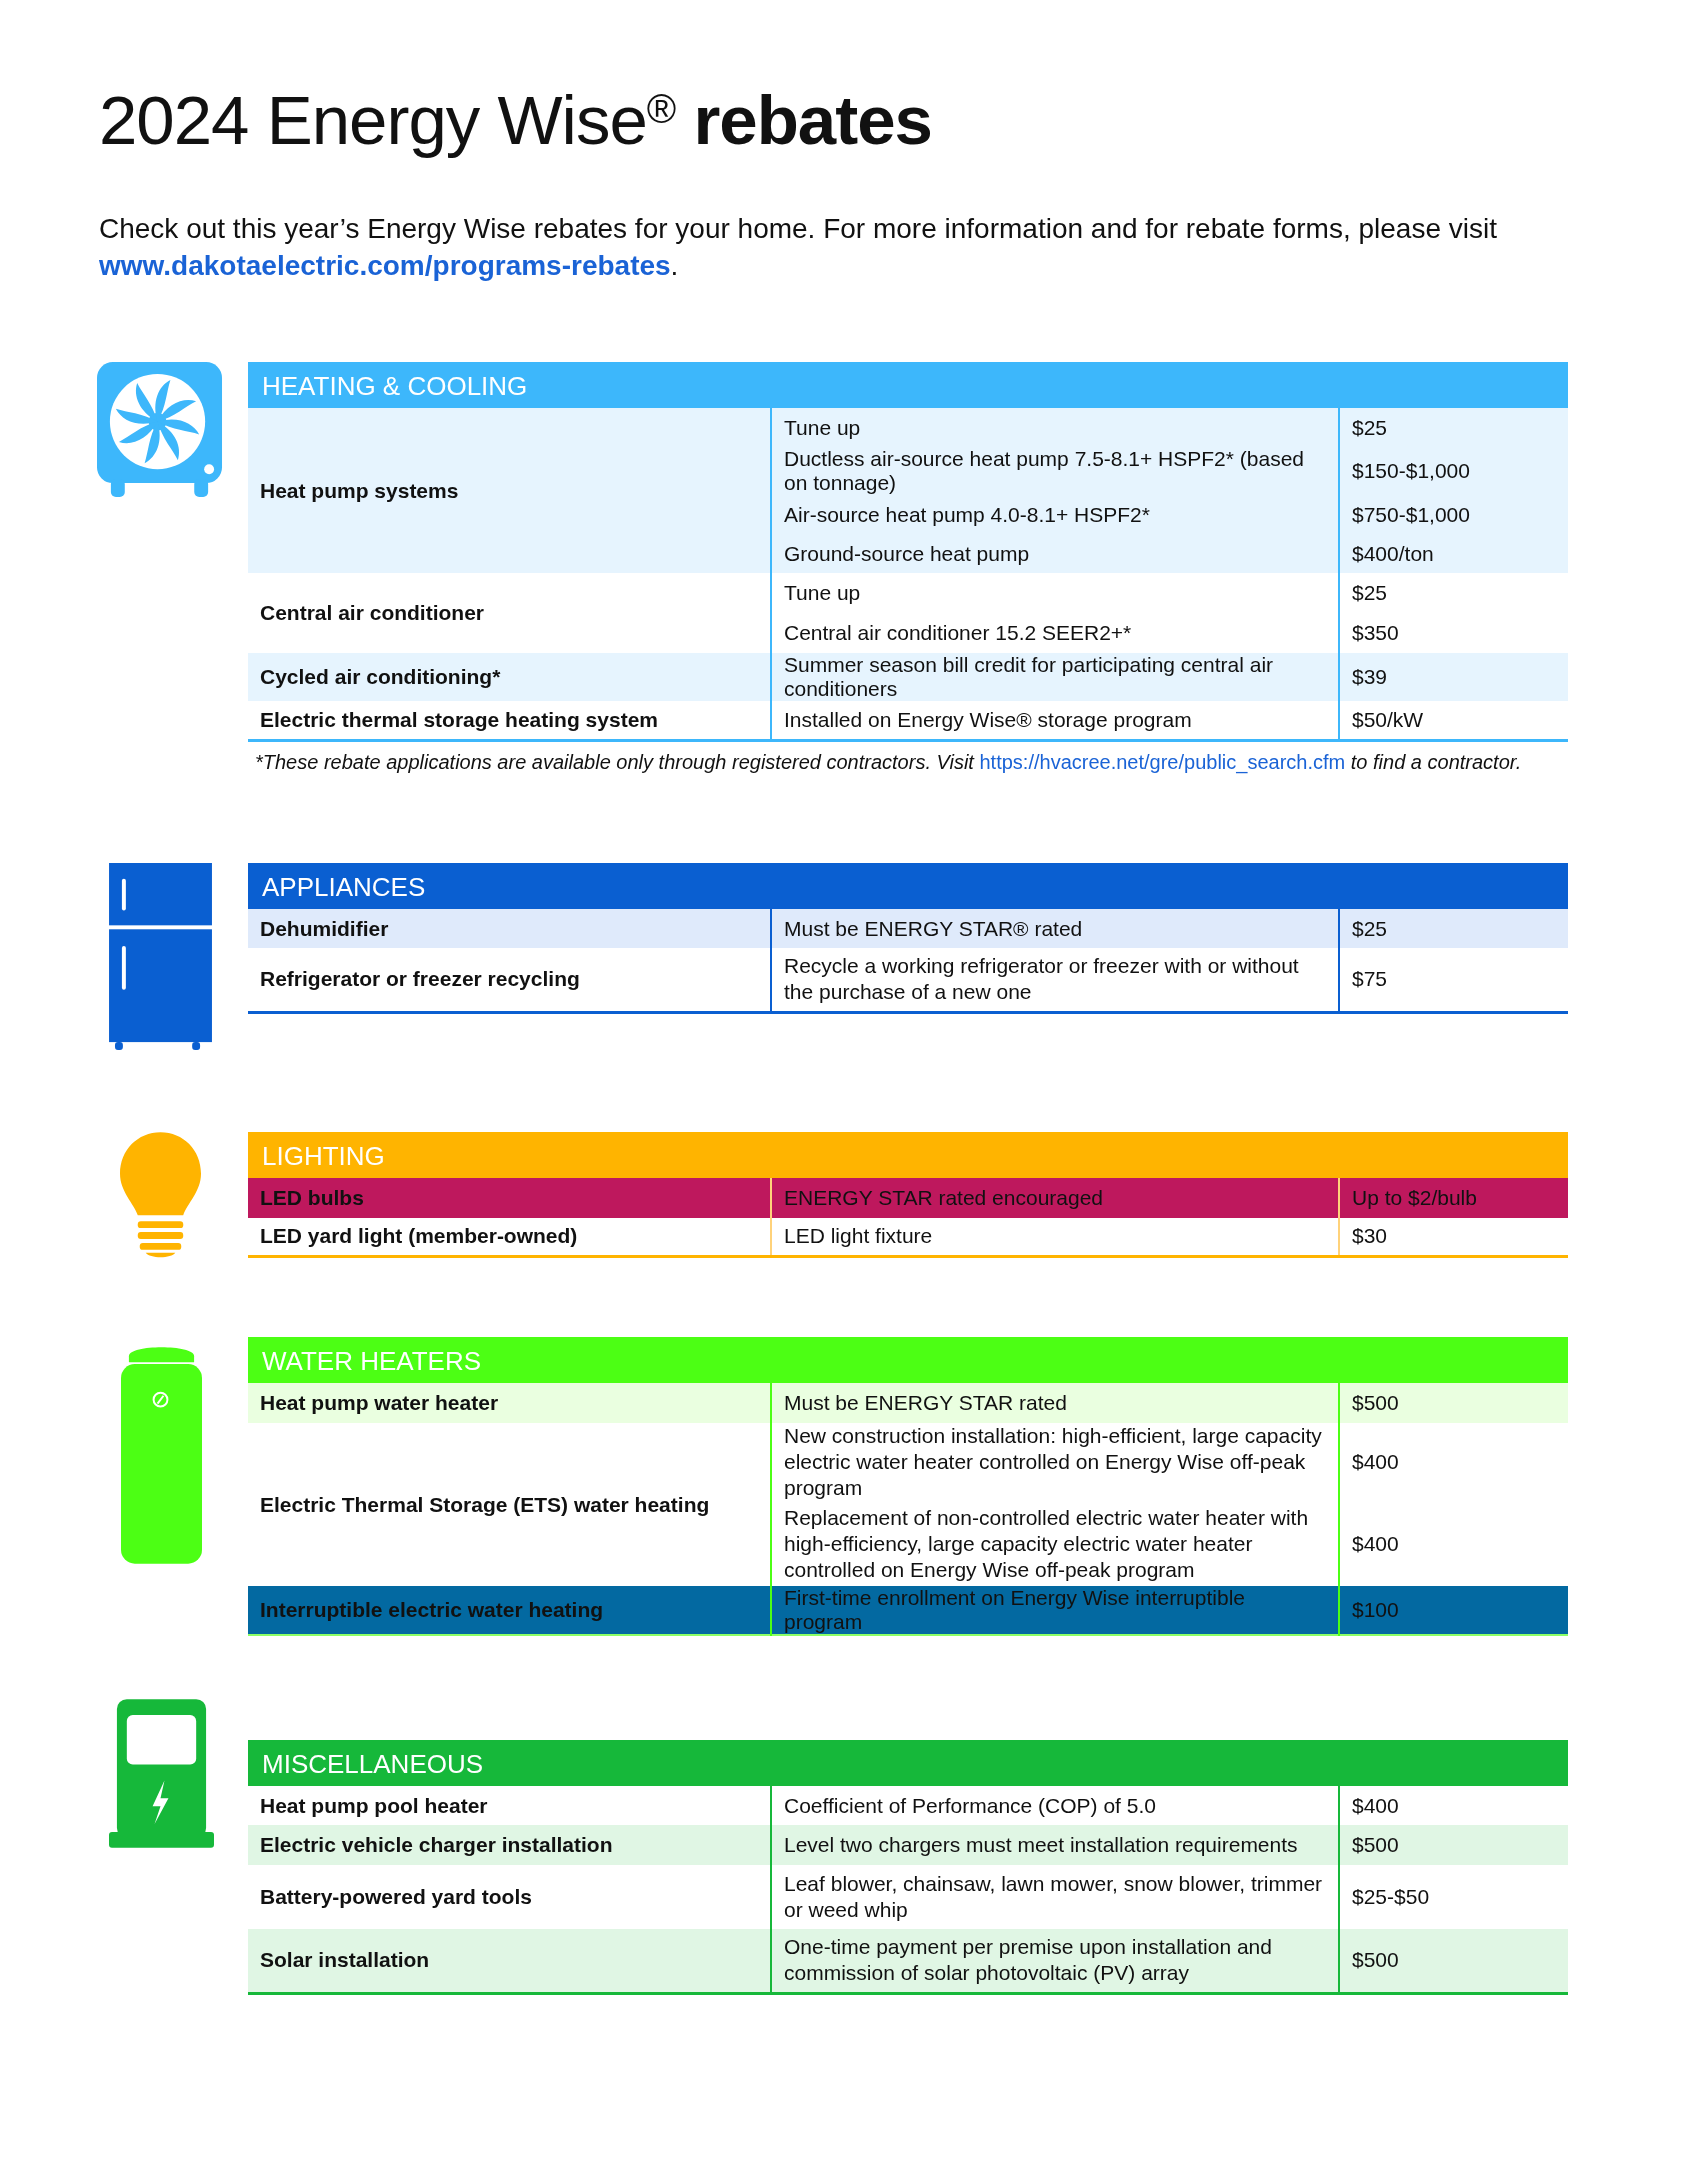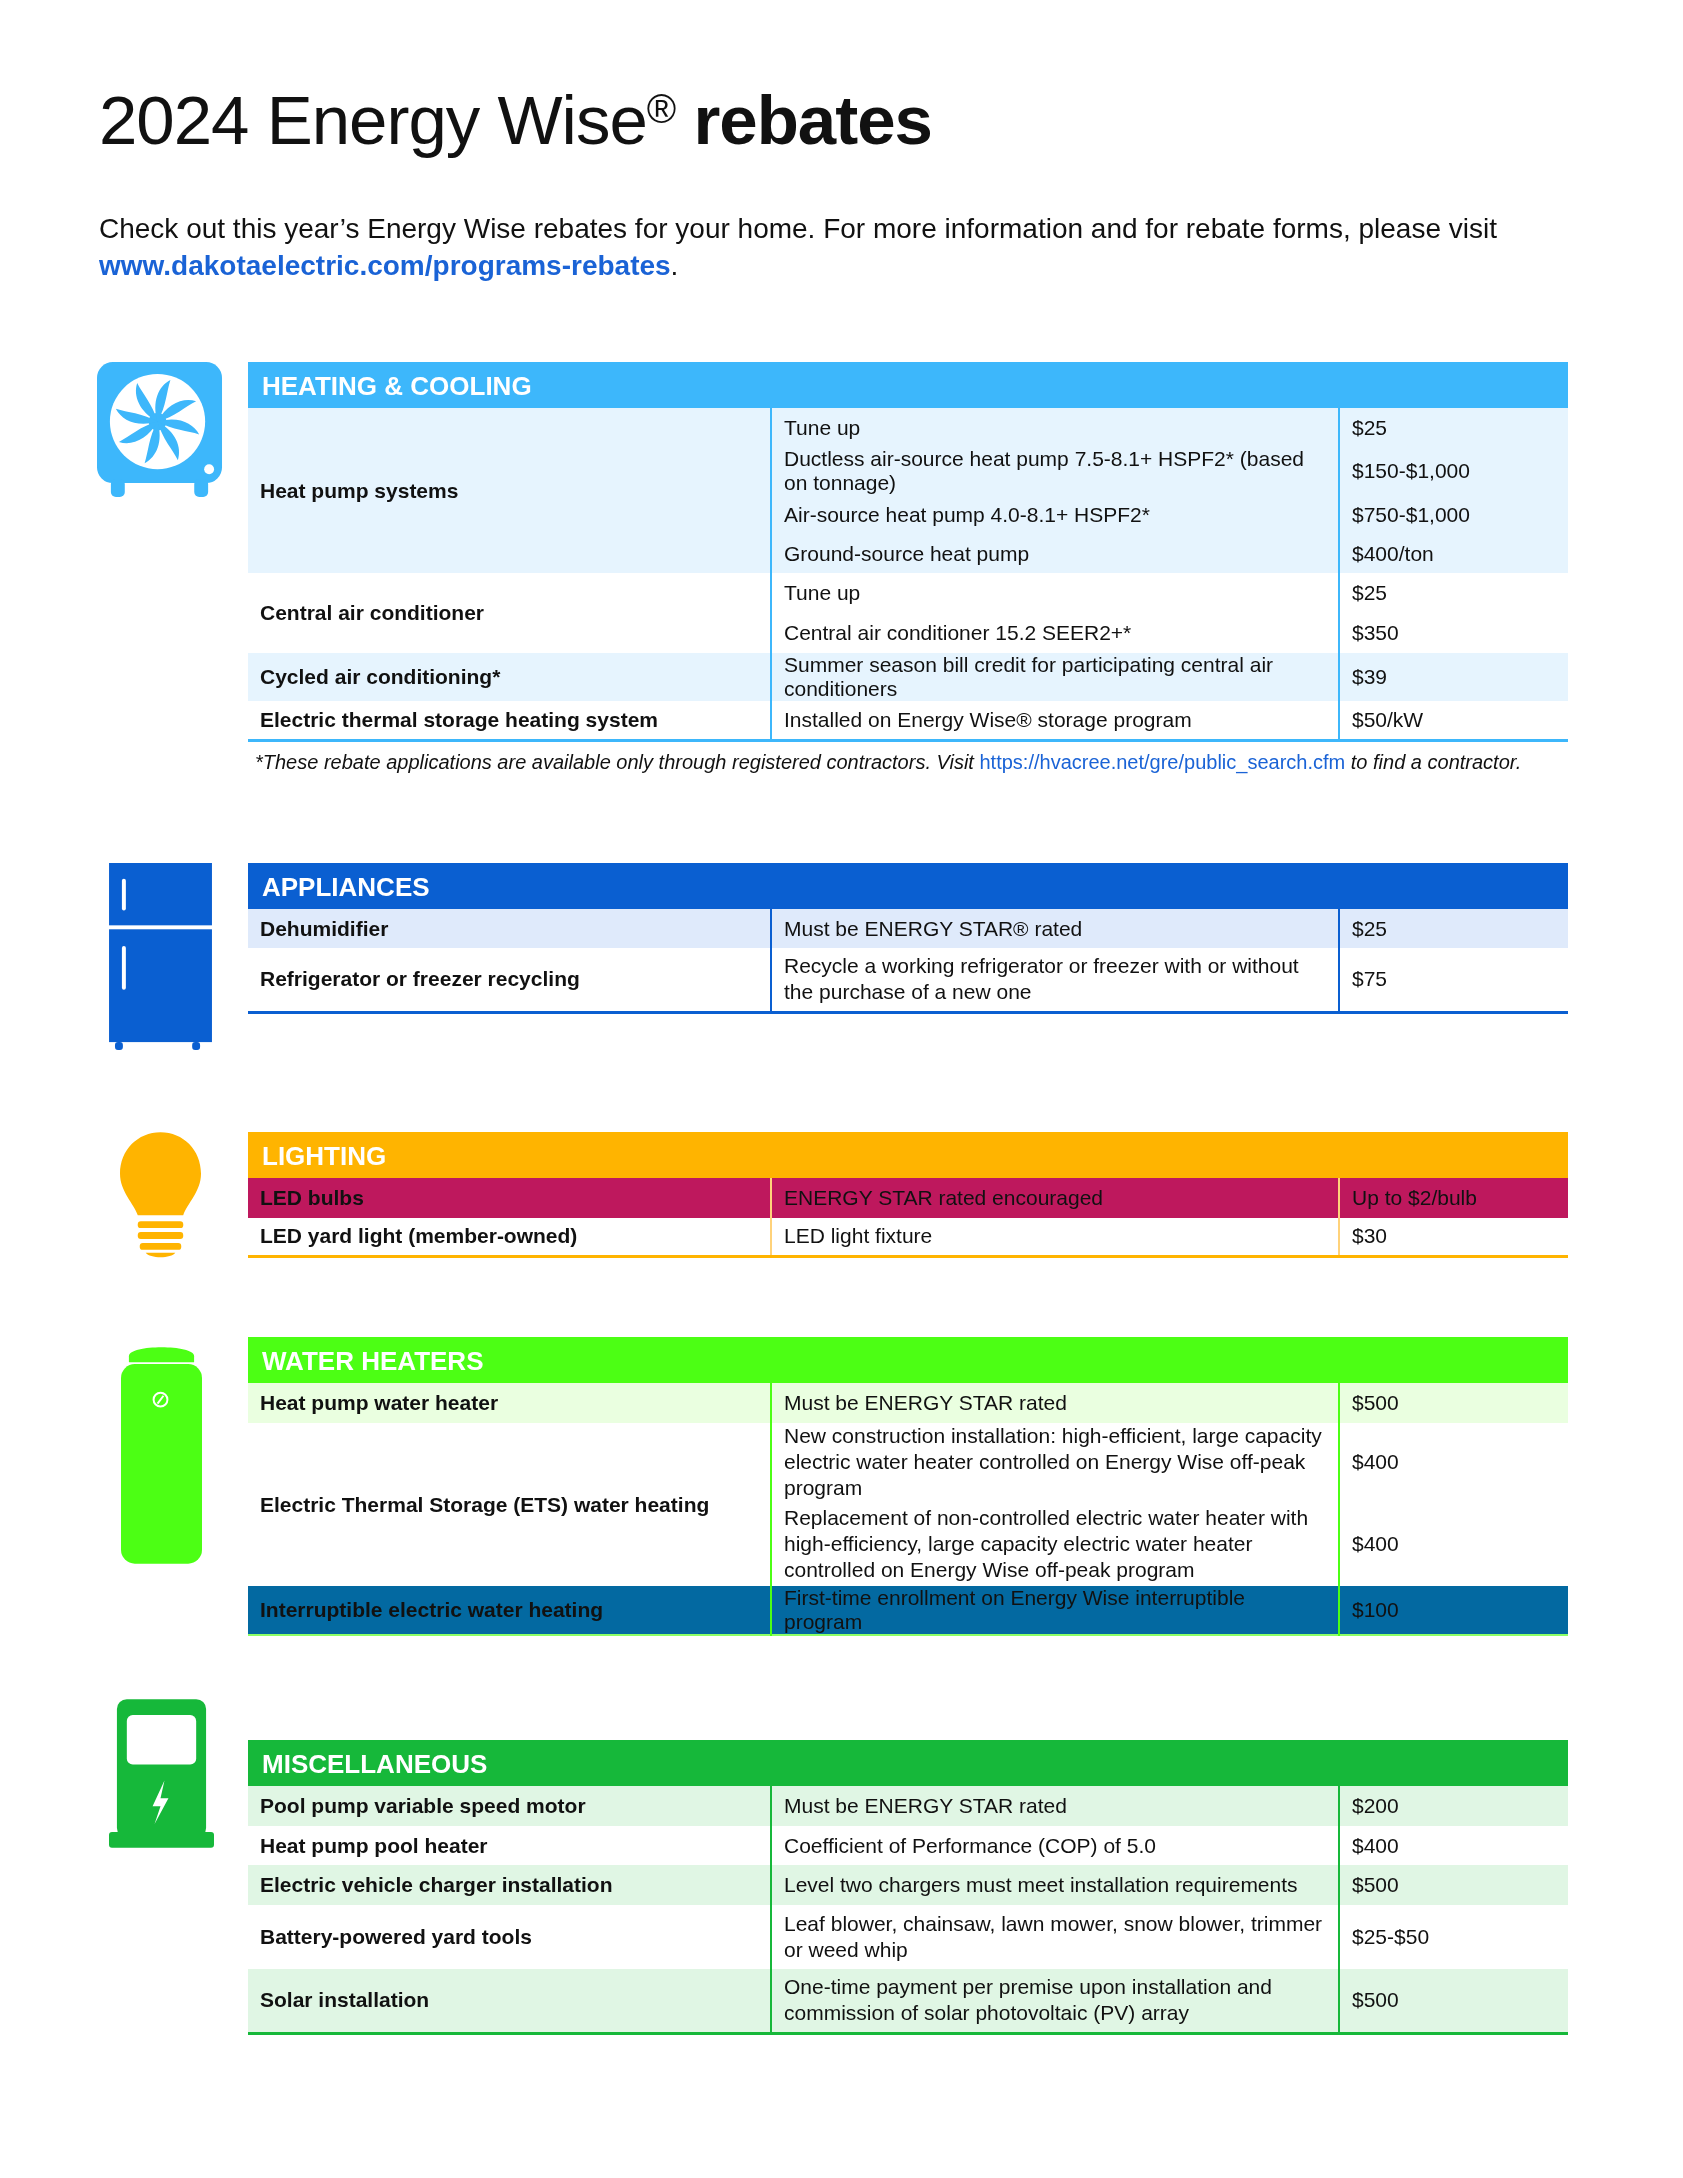--- a/index.html
+++ b/index.html
@@ -3,21 +3,21 @@
 <meta charset="utf-8">
 <style>
   html,body{margin:0;padding:0;background:#fff;}
   body{width:1683px;height:2178px;position:relative;font-family:"Liberation Sans","DejaVu Sans",sans-serif;color:#111;overflow:hidden;}
   .title{position:absolute;left:99px;top:81px;font-size:69px;font-weight:400;letter-spacing:-1px;}
   .title sup{font-size:40px;vertical-align:top;position:relative;top:6px;}
   .title b{font-weight:700;}
   .intro{position:absolute;left:99px;top:210px;width:1485px;font-size:28px;line-height:37px;}
   .intro a{color:#1a63d6;font-weight:700;text-decoration:none;}
   .section{position:absolute;left:248px;width:1320px;}
-  .sec-head{height:46px;color:#fff;font-weight:700;font-size:26px;line-height:48px;padding-left:14px;box-sizing:border-box;}
+  .sec-head{height:46px;color:#fff;font-weight:400;font-size:26px;line-height:48px;padding-left:14px;box-sizing:border-box;}
   table{width:100%;border-collapse:collapse;font-size:21px;}
   td{padding:0 12px;vertical-align:middle;box-sizing:border-box;}
   td.c1{width:523px;font-weight:700;}
   td.c3{width:229px;}
   .icon{position:absolute;}
   .footnote{position:absolute;left:255px;top:749px;width:1307px;font-size:20px;font-style:italic;line-height:27px;}
   .footnote a{color:#1a63d6;font-style:normal;text-decoration:none;}
 </style>
 </head>
 <body>
@@ -182,25 +182,20 @@
   <rect x="8" y="0" width="90" height="140" rx="10" fill="#16b83a"></rect>
   <rect x="0" y="134" width="106" height="16" rx="3" fill="#16b83a"></rect>
   <rect x="18" y="16" width="70" height="50" rx="6" fill="#fff"></rect>
   <path d="M56 82 L44 108 L52 108 L46 126 L60 100 L52 100 Z" fill="#fff"></path>
 </svg>
 
 <div class="section" style="top:1740px;">
   <div class="sec-head" style="background:#16b83a">MISCELLANEOUS</div>
   <table style="border-bottom:3px solid #16b83a;">
     <tbody>
-        <tr style="background:#e0f6e4;height:40px">
-      <td class="c1">Pool pump variable speed motor</td>
-      <td style="border-left:2px solid #16b83a">Must be ENERGY STAR rated</td>
-      <td class="c3" style="border-left:2px solid #16b83a">$200</td>
-    </tr>
     <tr style="height:39px">
       <td class="c1">Heat pump pool heater</td>
       <td style="border-left:2px solid #16b83a">Coefficient of Performance (COP) of 5.0</td>
       <td class="c3" style="border-left:2px solid #16b83a">$400</td>
     </tr>
     <tr style="background:#e0f6e4;height:40px">
       <td class="c1">Electric vehicle charger installation</td>
       <td style="border-left:2px solid #16b83a">Level two chargers must meet installation requirements</td>
       <td class="c3" style="border-left:2px solid #16b83a">$500</td>
     </tr>

